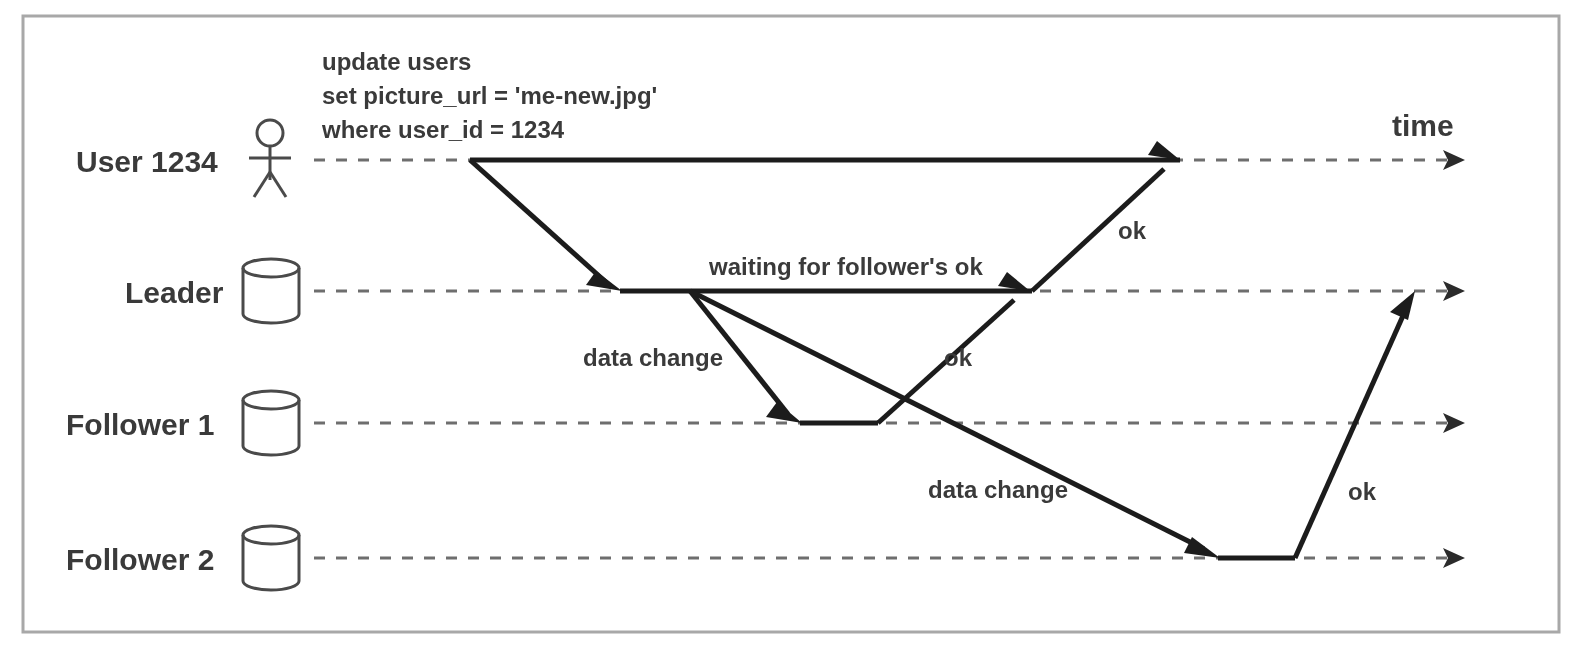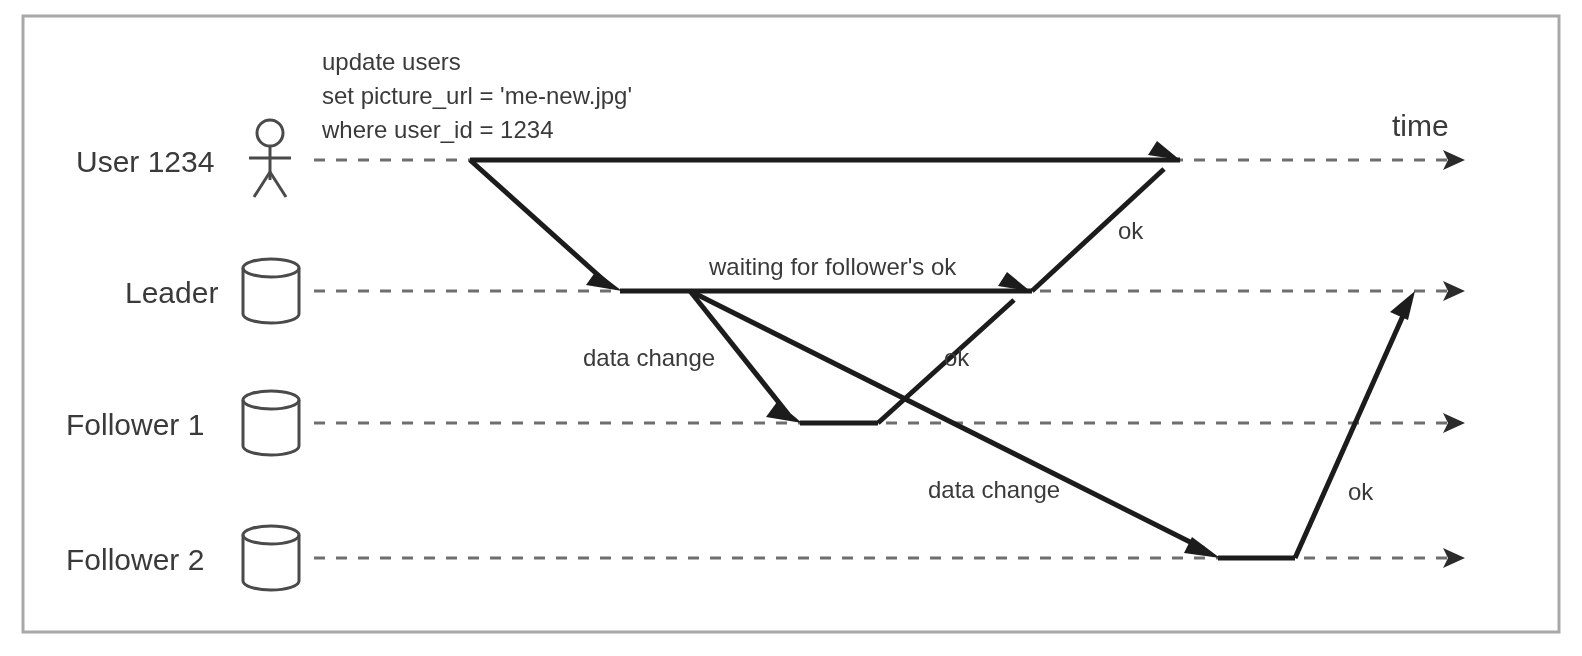--- a/index.html
+++ b/index.html
@@ -13,20 +13,21 @@
     font-family: "Liberation Sans", sans-serif;
     overflow: hidden;
     position: relative;
   }
   #diagram-root {
     position: absolute;
     left: 0;
     top: 0;
     width: 1582px;
     height: 656px;
+    font-weight: bold;
   }
   svg#seq {
     display: block;
     width: 1582px;
     height: 656px;
   }
   .lbl {
     font-family: "Liberation Sans", sans-serif;
     fill: #3a3a3a;
   }

